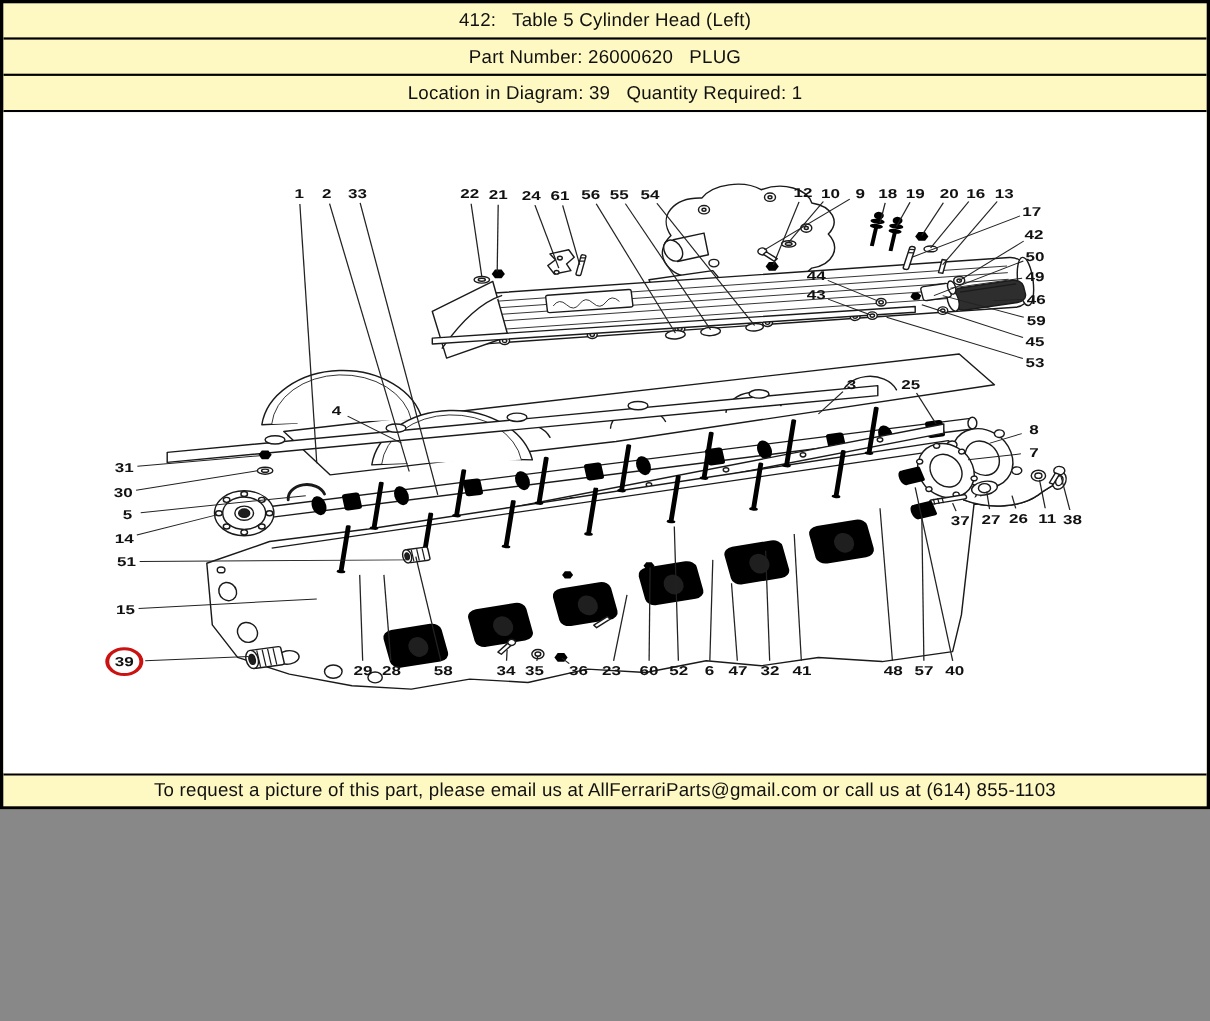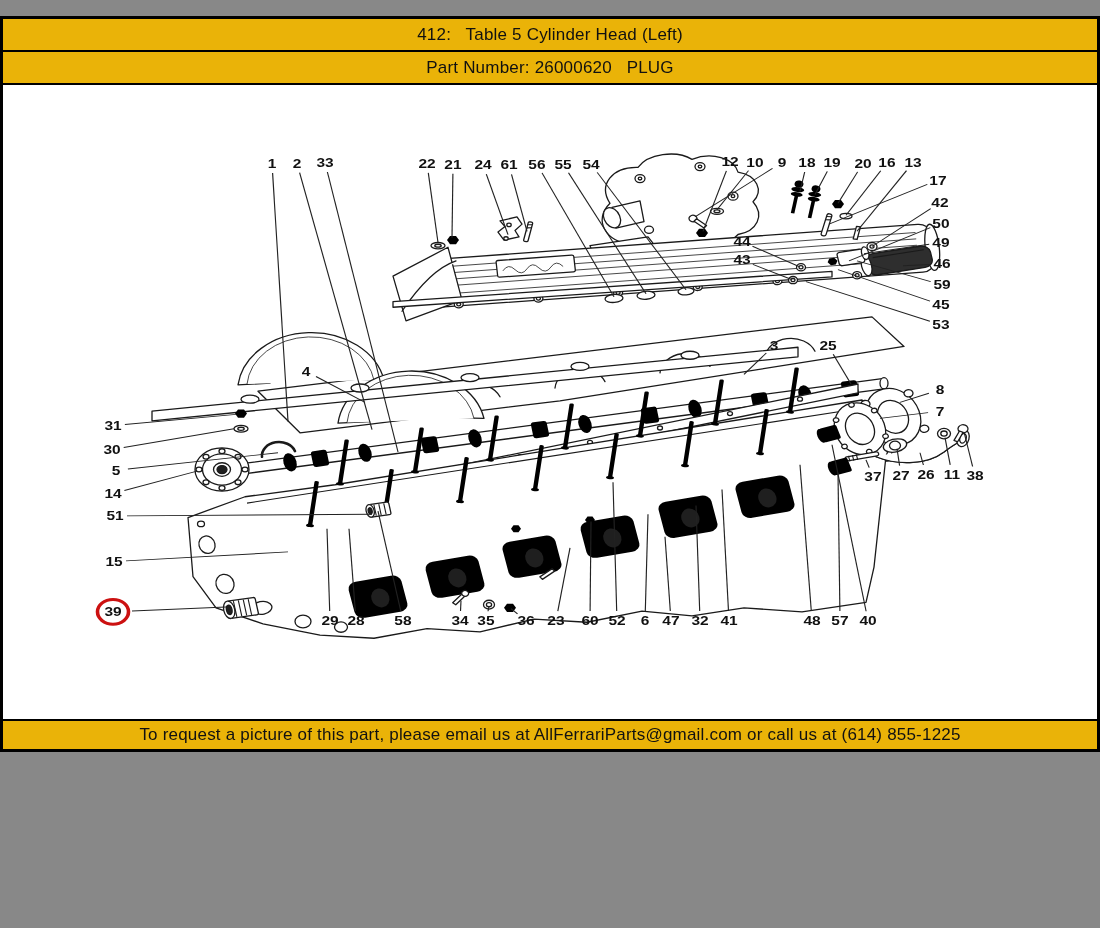--- a/index.html
+++ b/index.html
@@ -1,19 +1,19 @@
 <!DOCTYPE html>
 <html><head>
 <meta charset="utf-8">
 <style>
   html,body{margin:0;padding:0;background:#888;}
   .page{
-    width:1100px;height:736px;box-sizing:border-box;background:#eab308;
+    width:1100px;height:736px;box-sizing:border-box;background:#fef9c3;
     border:3px solid #000;display:flex;flex-direction:column;
-    font-family:"Liberation Sans",sans-serif;color:#111;margin:16px auto;overflow:hidden;
+    font-family:"Liberation Sans",sans-serif;color:#111;margin:0 auto;overflow:hidden;
   }
   .hrow{
     height:31px;border-bottom:2px solid #000;display:flex;align-items:center;
     justify-content:center;font-size:17px;white-space:pre;flex:none;letter-spacing:.2px;
   }
   .diagram{flex:1;position:relative;background:#fff;}
   .diagram svg{position:absolute;inset:0;width:100%;height:100%;}
   .frow{
     height:28px;border-top:2px solid #000;display:flex;align-items:center;
     justify-content:center;font-size:17px;white-space:pre;flex:none;letter-spacing:.2px;
@@ -39,20 +39,23 @@
 <body>
 
 <div class="page">
 
   <div class="hrow">
     <span>412:   Table 5 Cylinder Head (Left)</span>
   </div>
   <div class="hrow">
     <span>Part Number: 26000620   PLUG</span>
   </div>
+  <div class="hrow">
+    <span>Location in Diagram: 39   Quantity Required: 1</span>
+  </div>
 
   <div class="diagram">
     <svg viewBox="3 97 1094 793" preserveAspectRatio="none" xmlns="http://www.w3.org/2000/svg">
       <defs>
         <pattern id="h1" patternUnits="userSpaceOnUse" width="5" height="5" patternTransform="rotate(45)">
           <rect width="5" height="5" fill="#fff" stroke="none"></rect>
           <line x1="0" y1="0" x2="0" y2="5" stroke="#555" stroke-width="1.1"></line>
         </pattern>
         <g id="lobe">
             <ellipse rx="6.5" ry="11.5"></ellipse>
@@ -666,15 +669,15 @@
           </g>
           <g>
             <line x1="866.1" y1="755.2" x2="832" y2="547" class="leader"></line>
             <text x="868" y="772.5" class="callout-num">40</text>
           </g>
         </g>
     </svg>
   </div>
 
   <div class="frow">
-    <span>To request a picture of this part, please email us at AllFerrariParts@gmail.com or call us at (614) 855-1225</span>
+    <span>To request a picture of this part, please email us at AllFerrariParts@gmail.com or call us at (614) 855-1103</span>
   </div>
 </div>
 
 </body></html>

